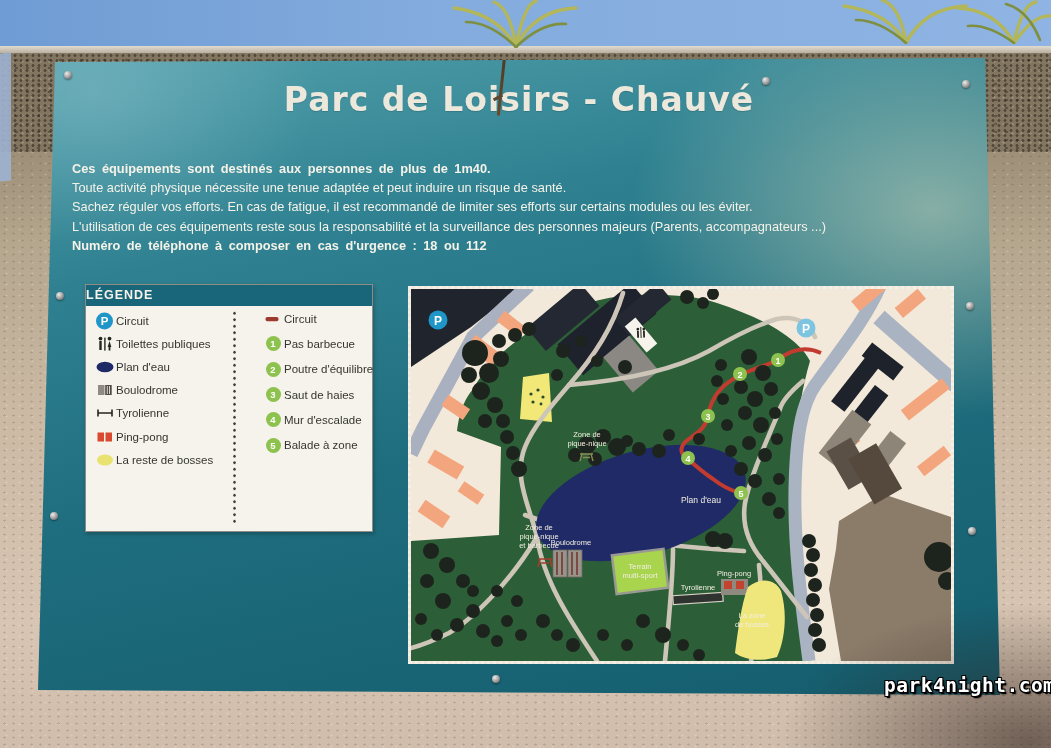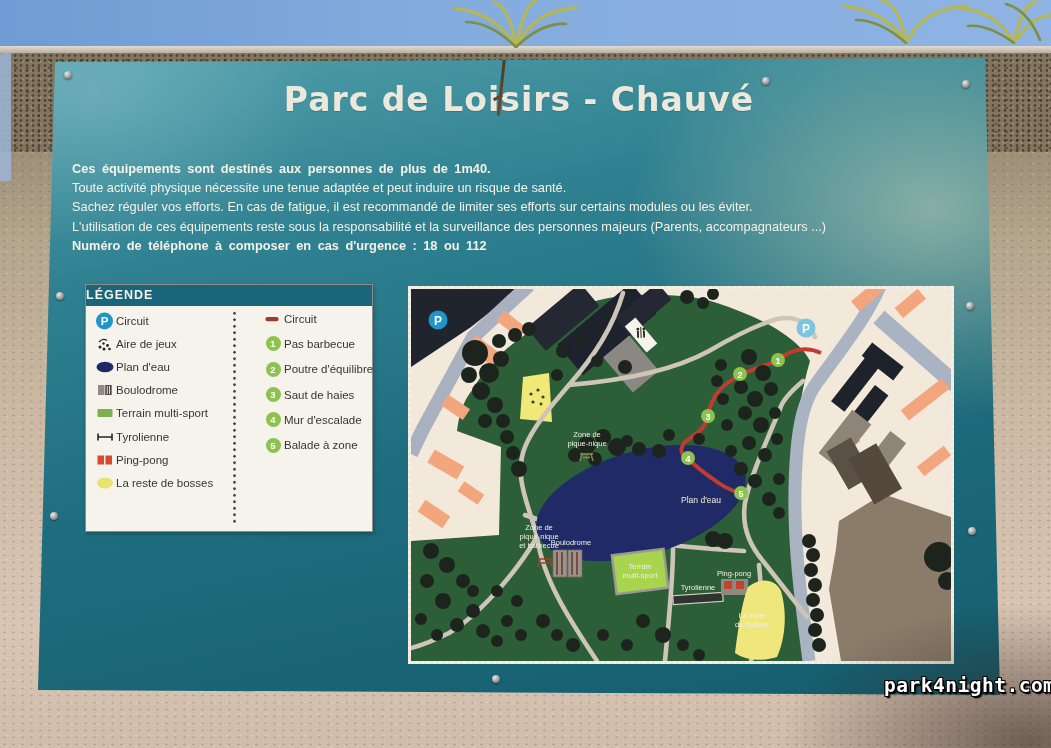--- a/index.html
+++ b/index.html
@@ -142,56 +142,48 @@
               <svg width="20" height="18">
                   <circle cx="9.5" cy="9" r="8.5" fill="#1f96c8"></circle>
                   <text x="9.5" y="13" font-size="11.5" font-weight="bold" fill="#fff" text-anchor="middle" font-family="Liberation Sans">P</text>
                 </svg>
             </span>
             <span class="llabel">Circuit</span>
           </div>
           <div class="lrow">
             <span class="licon">
               <svg width="20" height="18" fill="#25251f">
-                  <circle cx="5" cy="12" r="1.5"></circle>
-                  <circle cx="9" cy="14" r="1.5"></circle>
-                  <circle cx="12.5" cy="10.5" r="1.4"></circle>
-                  <circle cx="8.5" cy="8.5" r="1.2"></circle>
-                  <circle cx="14.5" cy="14" r="1.3"></circle>
-                  <path d="M4,7 Q8,2.5 12,5.5" stroke="#25251f" stroke-width="1.2" fill="none"></path>
-                </svg>
-            </span>
-            <span class="llabel">Aire de jeux</span>
+                  <circle cx="5.5" cy="3.6" r="1.9"></circle>
+                  <rect x="4.3" y="6" width="2.4" height="9"></rect>
+                  <rect x="9.2" y="2.6" width="1.4" height="13"></rect>
+                  <circle cx="14.5" cy="3.6" r="1.9"></circle>
+                  <path d="M12.6,12 L14.5,6 L16.4,12 Z"></path>
+                  <rect x="13.6" y="11" width="1.8" height="4.5"></rect>
+                </svg>
+            </span>
+            <span class="llabel">Toilettes publiques</span>
           </div>
           <div class="lrow">
             <span class="licon">
               <svg width="20" height="18">
                   <ellipse cx="10" cy="9" rx="8.5" ry="5.2" fill="#1d2a66"></ellipse>
                 </svg>
             </span>
             <span class="llabel">Plan d'eau</span>
           </div>
           <div class="lrow">
             <span class="licon">
               <svg width="20" height="18">
                   <rect x="3" y="4" width="6.5" height="10" fill="#8f8b83"></rect>
                   <rect x="10.2" y="4" width="6.5" height="10" fill="#4e4b45"></rect>
                   <rect x="11.8" y="5" width="1" height="8" fill="#d8d5cc"></rect>
                   <rect x="14" y="5" width="1" height="8" fill="#d8d5cc"></rect>
                 </svg>
             </span>
             <span class="llabel">Boulodrome</span>
-          </div>
-          <div class="lrow">
-            <span class="licon">
-              <svg width="20" height="18">
-                  <rect x="2.5" y="5" width="15" height="8" rx="1" fill="#7cb14e"></rect>
-                </svg>
-            </span>
-            <span class="llabel">Terrain multi-sport</span>
           </div>
           <div class="lrow">
             <span class="licon">
               <svg width="20" height="18" stroke="#25251f" stroke-width="1.6">
                   <path d="M3,9 H17 M3,5.5 V12.5 M17,5.5 V12.5"></path>
                 </svg>
             </span>
             <span class="llabel">Tyrolienne</span>
           </div>
           <div class="lrow">

